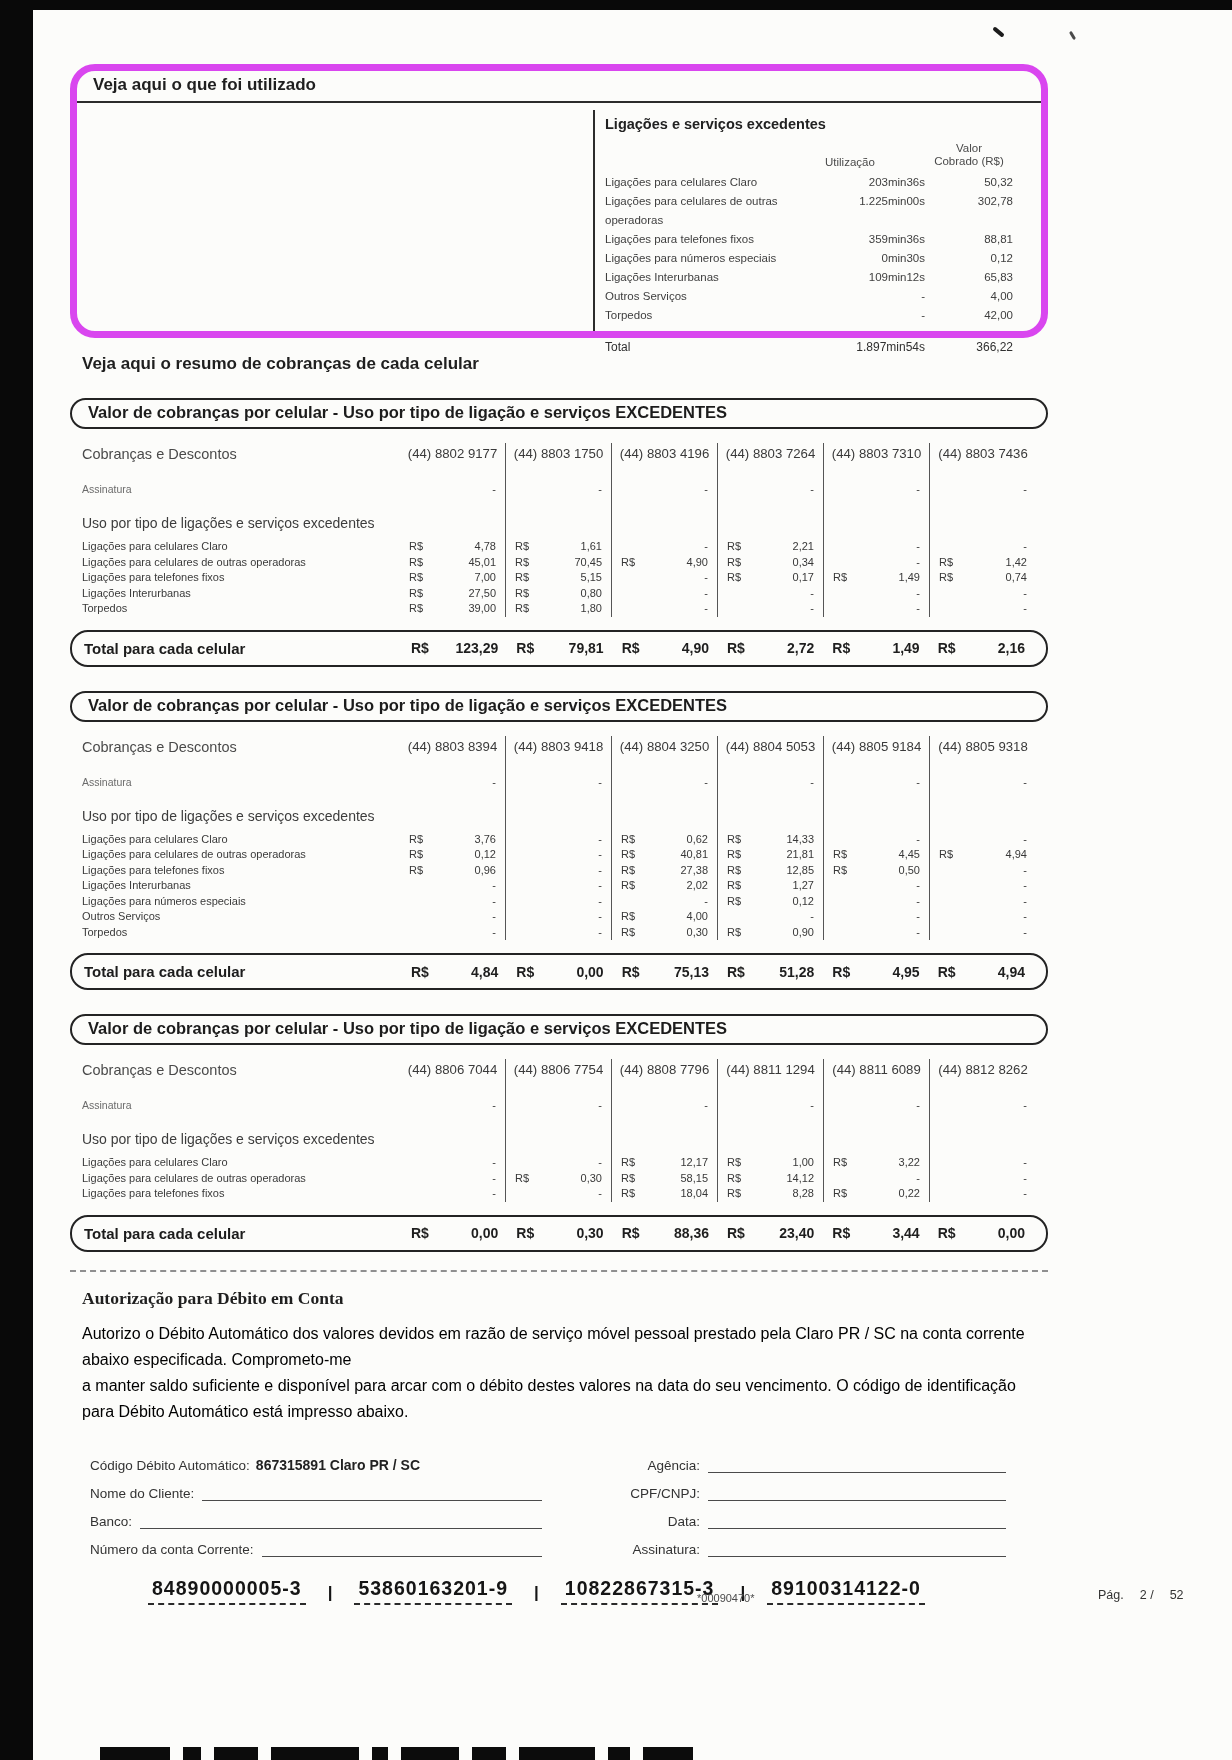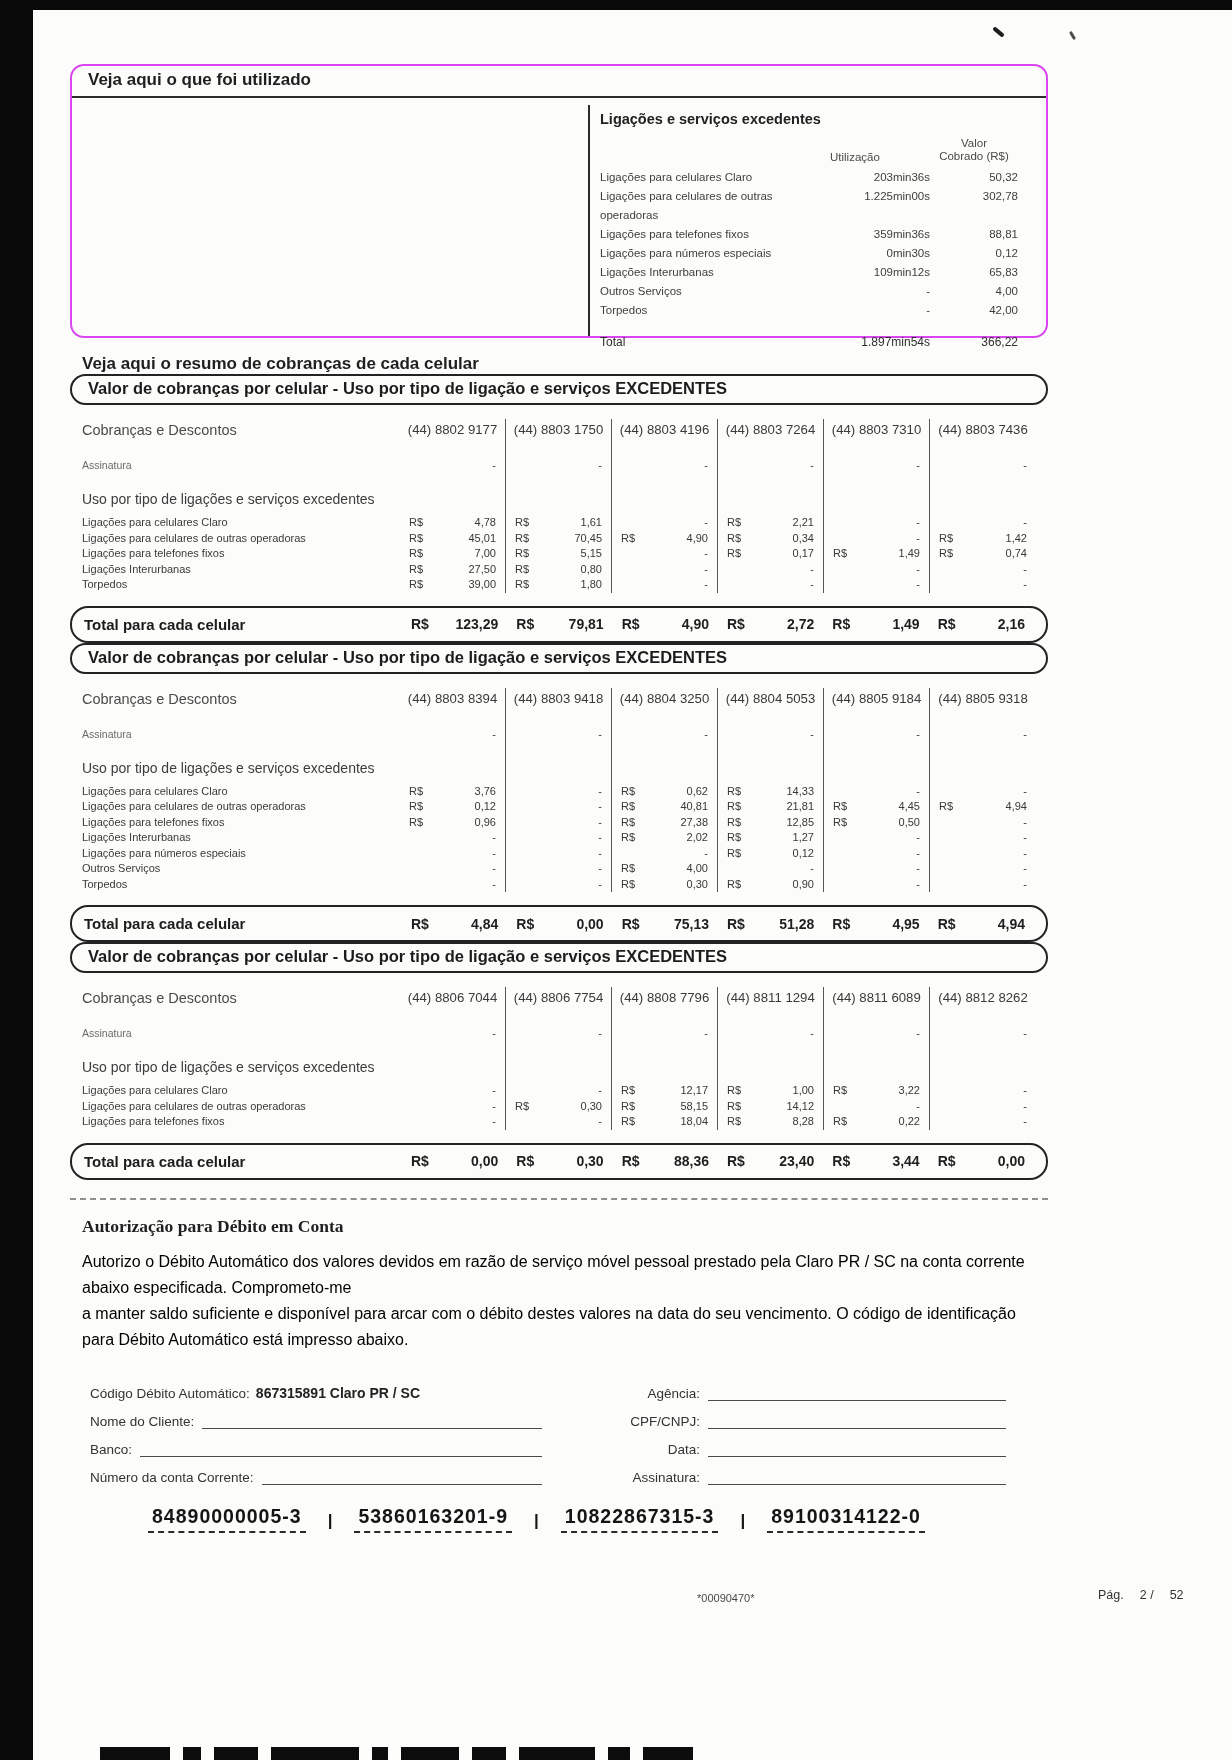--- a/index.html
+++ b/index.html
@@ -12,40 +12,40 @@
   .edge-left { position:absolute; top:0; left:0; width:33px; height:100%; background:#090909; }
   .pen-mark  { position:absolute; background:#1c1c1c; border-radius:2px; }
   .pm1 { top:30px; left:992px;  width:13px; height:4px; transform:rotate(40deg); }
   .pm2 { top:34px; left:1068px; width:9px;  height:3px; transform:rotate(60deg); background:#4a4a4a; }
   .scan-bits { position:absolute; left:100px; top:1747px; height:13px; display:flex; gap:13px; }
   .scan-bits div { background:#0c0c0c; }
 
   .content { position:absolute; left:70px; top:64px; width:978px; }
 
   
-  .top-box { border:2px solid #d946ef; border-radius:14px; height:274px; position:relative; }
+  .top-box { border:7px solid #d946ef; border-radius:25px; height:274px; position:relative; }
   .top-box-title { font-size:17px; font-weight:bold; color:#1f1f1f; padding:4px 16px 6px; border-bottom:2px solid #2c2c2c; }
   .top-box-body { position:absolute; top:33px; bottom:0; left:0; right:0; }
   .vdivider { position:absolute; top:6px; bottom:0; left:516px; width:2px; background:#2c2c2c; }
   .exc-table { position:absolute; left:528px; right:28px; top:12px; }
   .exc-title { font-size:14.5px; font-weight:bold; color:#222; margin-bottom:10px; }
   .exc-head  { display:flex; align-items:flex-end; font-size:11.5px; color:#4a4a4a; margin-bottom:5px; }
   .exc-col-label { flex:1; }
   .exc-col-usage { width:100px; }
   .exc-col-value { width:88px;  text-align:center; line-height:13px; }
   .exc-row  { display:flex; font-size:11.5px; line-height:19px; color:#3e3e3e; }
   .exc-row .l, .exc-total .l { flex:1; }
   .exc-row .u, .exc-total .u { width:100px; text-align:right; }
   .exc-row .v, .exc-total .v { width:88px;  text-align:right; }
   .exc-total { display:flex; font-size:12px; color:#303030; margin-top:15px; }
 
   .summary-heading { margin:16px 0 0 12px; font-size:17px; font-weight:bold; color:#1f1f1f; }
 
   
-  .charge-section { }
+  .charge-section { margin-top:24px; }
   .section-pill { border:2.5px solid #232323; border-radius:16px; padding:3px 16px 5px;
                   font-size:16.5px; font-weight:bold; color:#1c1c1c; }
   .charges-table { margin-top:14px; padding:0 12px; }
   .t-row { display:grid; grid-template-columns:318px repeat(6,1fr); }
   .t-row > .t-cell:nth-child(n+2):not(:last-child) { border-right:1.5px solid #555; }
   .t-header { height:40px; }
   .t-colhead { font-size:14.5px; color:#4a4a4a; padding-top:3px; }
   .t-phone { font-size:13.2px; color:#3a3a3a; text-align:center; padding-top:3px; }
   .t-assinatura { height:22px; }
   .t-ass-label { font-size:10.5px; color:#6b6b6b; }

